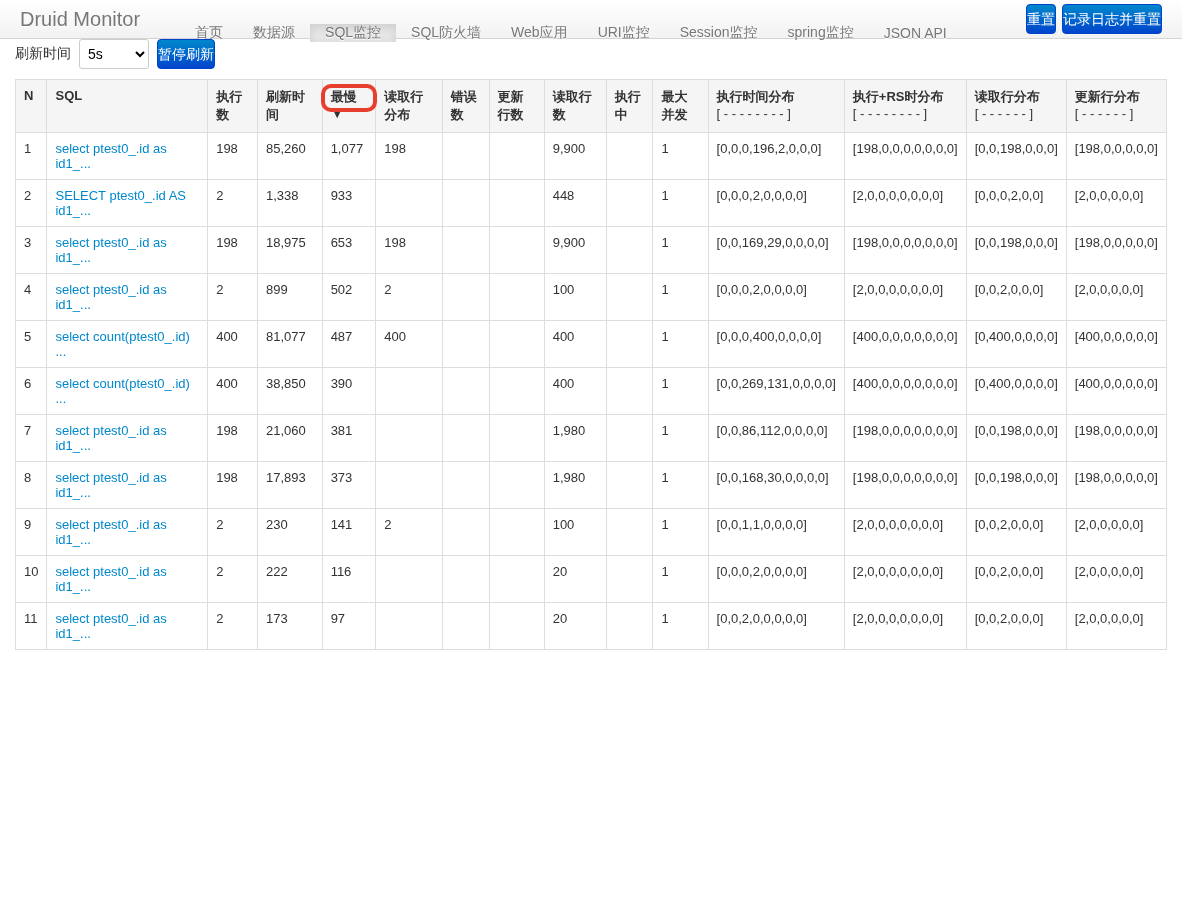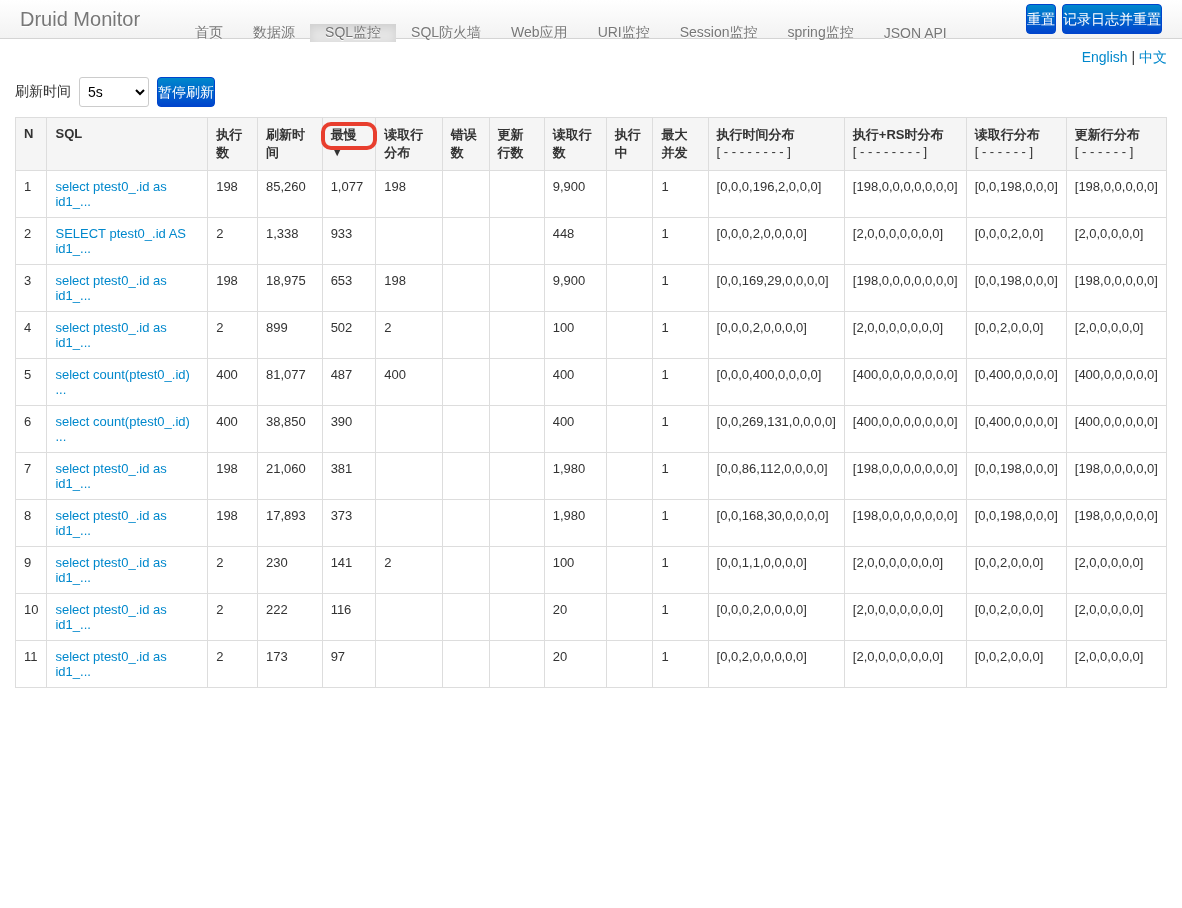--- a/index.html
+++ b/index.html
@@ -127,23 +127,20 @@
       <div class="nav-item">spring监控</div>
       <div class="nav-item">JSON API</div>
     </div>
   <div class="nav-right">
     <span class="btn btn-primary">重置</span>
     <span class="btn btn-primary">记录日志并重置</span>
   </div>
 </div>
 
 <div class="container">
-  <div class="lang-row">
-    <a>English</a><span> | </span><a>中文</a>
-  </div>
 
   <div class="header-row">
     <div class="refresh-block">
       <span>刷新时间</span>
       <select>
         <option>5s</option>
       </select>
       <span class="btn btn-primary">暂停刷新</span>
     </div>
   </div>

